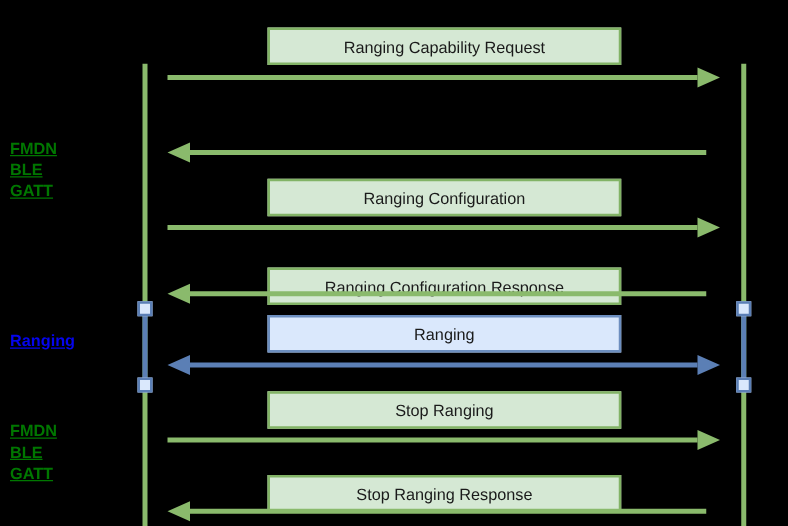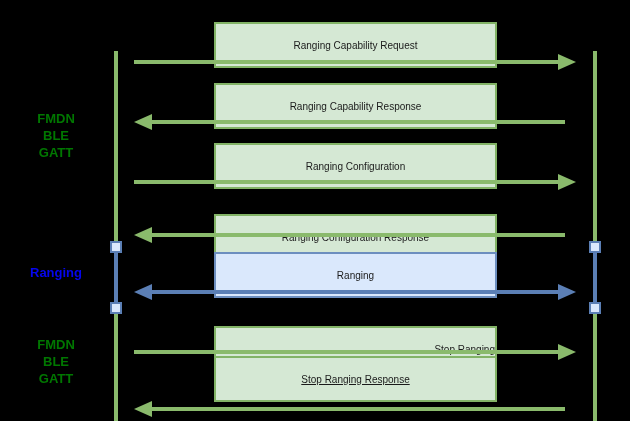--- a/index.html
+++ b/index.html
@@ -2,22 +2,22 @@
 <html><head>
 <meta charset="utf-8">
 <style>
   html,body{margin:0;padding:0;background:#000;}
   .stage{
     position:relative;width:630px;height:421px;background:#000000;
     font-family:"Liberation Sans", sans-serif;overflow:hidden;
   }
   
   .phase{
-    position:absolute;left:8px;width:96px;text-align:center;
-    font-size:13px;font-weight:bold;line-height:17px;
+    position:absolute;left:8px;width:96px;text-align:left;
+    font-size:13px;font-weight:bold;line-height:17px;text-decoration:underline;
   }
   .phase.green{color:#007700;}
   .phase.blue{color:#0505ee;}
   .phase-1{top:110px;}
   .phase-2{top:264px;}
   .phase-3{top:336px;}
   
   .lifeline{position:absolute;top:51px;width:4px;height:370px;background:#8aba6c;}
   .lifeline.ll-left{left:114px;}
   .lifeline.ll-right{left:593px;}
@@ -25,28 +25,28 @@
   .blue-seg.ll-left{left:114px;}
   .blue-seg.ll-right{left:593px;}
   .handle{
     position:absolute;width:12px;height:12px;box-sizing:border-box;
     background:#dae8fc;border:2px solid #5b7fb5;
   }
   .h-tl{left:110px;top:241px;} .h-bl{left:110px;top:302px;}
   .h-tr{left:589px;top:241px;} .h-br{left:589px;top:302px;}
   
   .msg-box{
-    position:absolute;left:214px;width:283px;height:46px;box-sizing:border-box;
+    position:absolute;left:214px;width:283px;height:30px;box-sizing:border-box;
     display:flex;align-items:center;justify-content:center;
-    font-size:10px;color:#1a1a1a;
+    font-size:13px;color:#1a1a1a;
   }
   .msg-box.green{background:#d5e8d4;border:2px solid #82b366;}
   .msg-box.blue{background:#dae8fc;border:2px solid #6c8ebf;}
   .b1{top:22px;} .b2{top:83px;} .b3{top:143px;text-align:right;} .b4{top:214px;}
-  .b5{top:252px;} .b6{top:326px;justify-content:flex-end;} .b7{top:356px;text-decoration:underline;}
+  .b5{top:252px;} .b6{top:313px;} .b7{top:380px;}
   
   .arrow{position:absolute;left:134px;width:442px;height:18px;}
   .a1{top:53px;} .a2{top:113px;} .a3{top:173px;} .a4{top:226px;}
   .a5{top:283px;} .a6{top:343px;} .a7{top:400px;}
   .arrow .shaft{position:absolute;top:7px;height:4px;}
   .arrow.green .shaft{background:#8aba6c;}
   .arrow.blue .shaft{background:#5b7fb5;}
   .arrow.dir-right .shaft{left:0;width:424px;}
   .arrow.dir-left .shaft{left:18px;width:413px;}
   .arrow.dir-both .shaft{left:18px;width:406px;}
@@ -83,23 +83,20 @@
   <div class="blue-seg ll-left"></div>
   <div class="blue-seg ll-right"></div>
   <div class="handle h-tl"></div>
   <div class="handle h-bl"></div>
   <div class="handle h-tr"></div>
   <div class="handle h-br"></div>
 
   <div class="msg-box green b1">
     <span>Ranging Capability Request</span>
   </div>
-  <div class="msg-box green b2">
-    <span>Ranging Capability Response</span>
-  </div>
   <div class="msg-box green b3">
     <span>Ranging Configuration</span>
   </div>
   <div class="msg-box green b4">
     <span>Ranging Configuration Response</span>
   </div>
   <div class="msg-box blue b5">
     <span>Ranging</span>
   </div>
   <div class="msg-box green b6">

